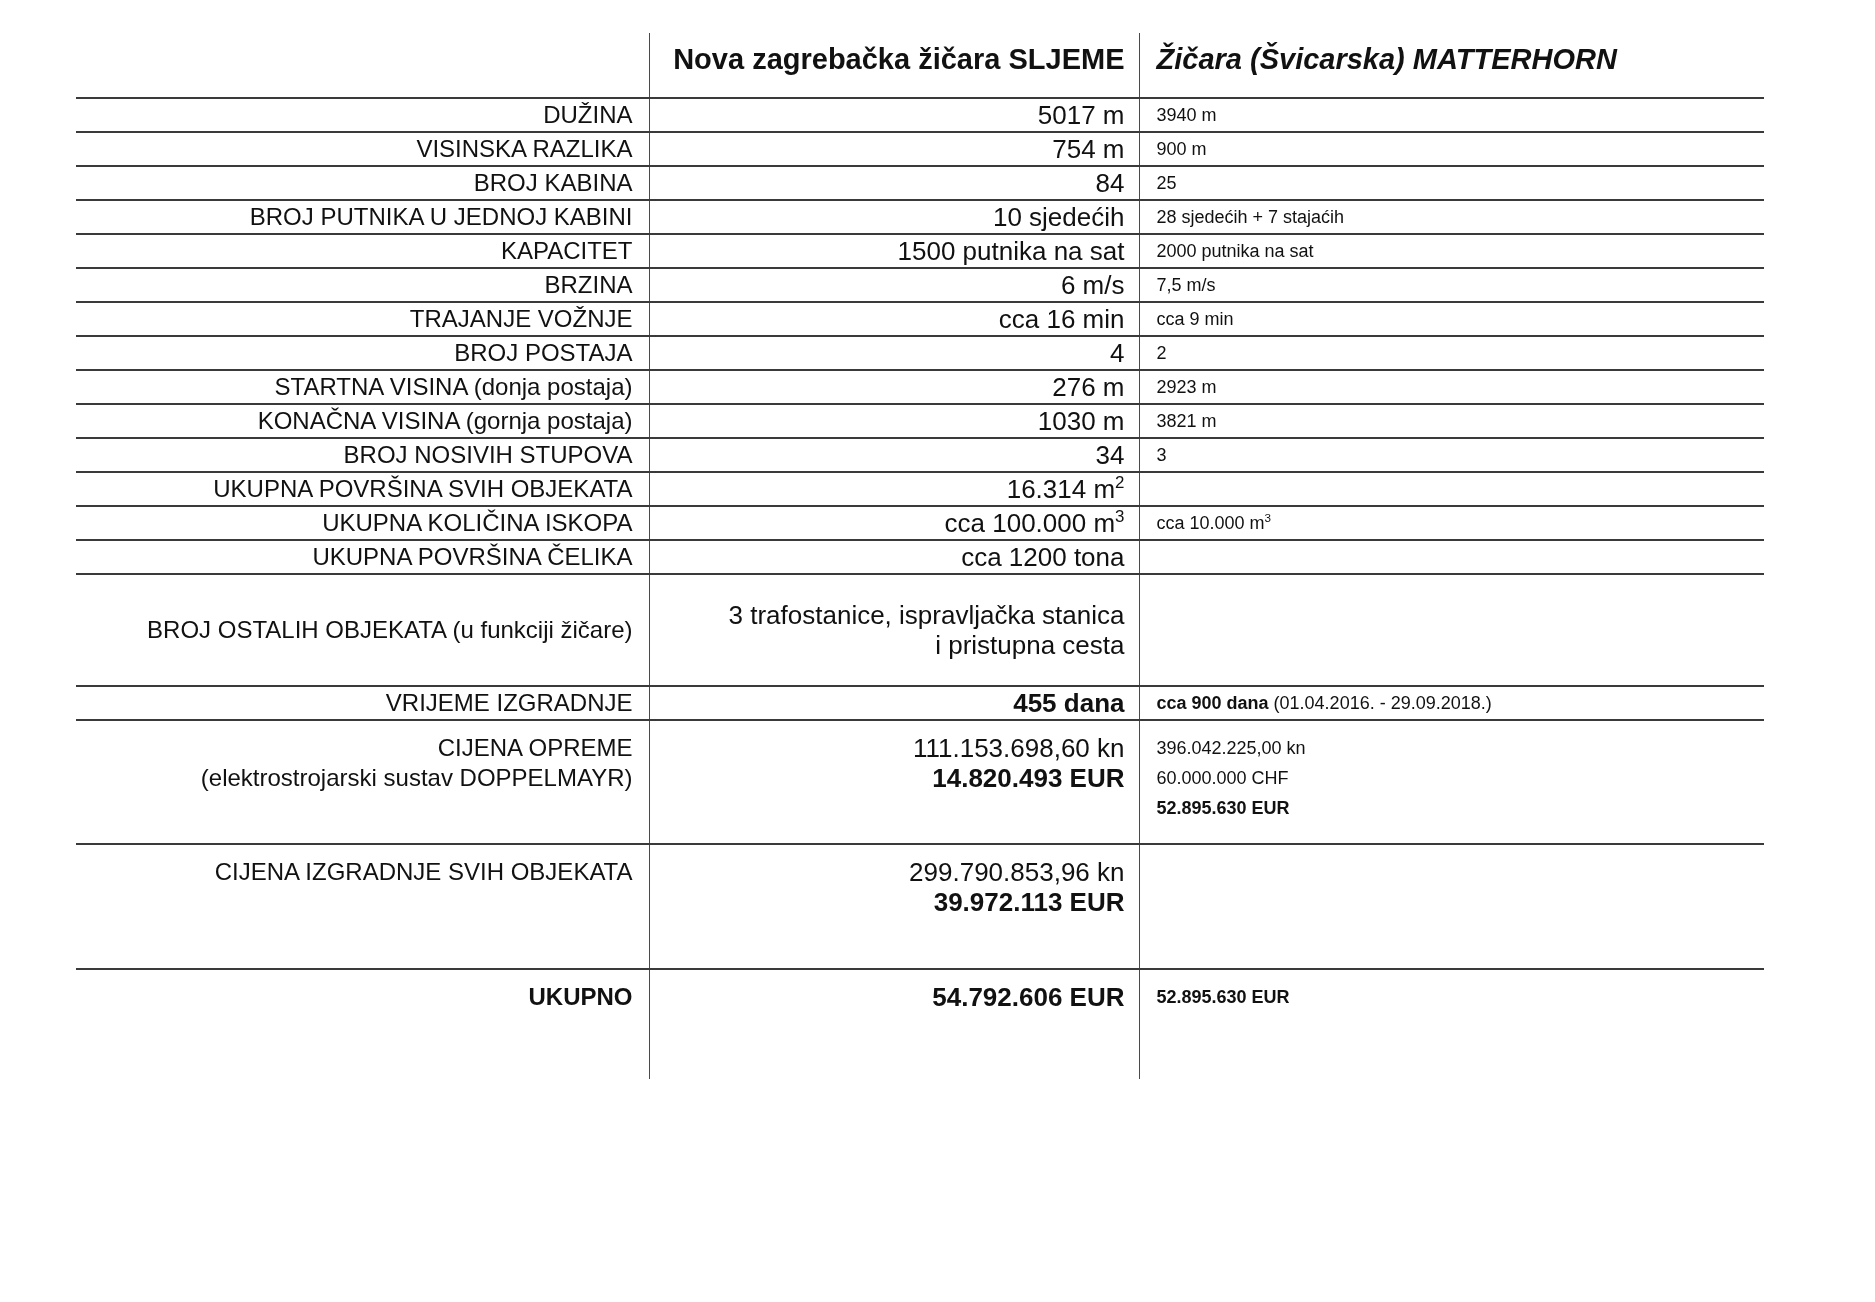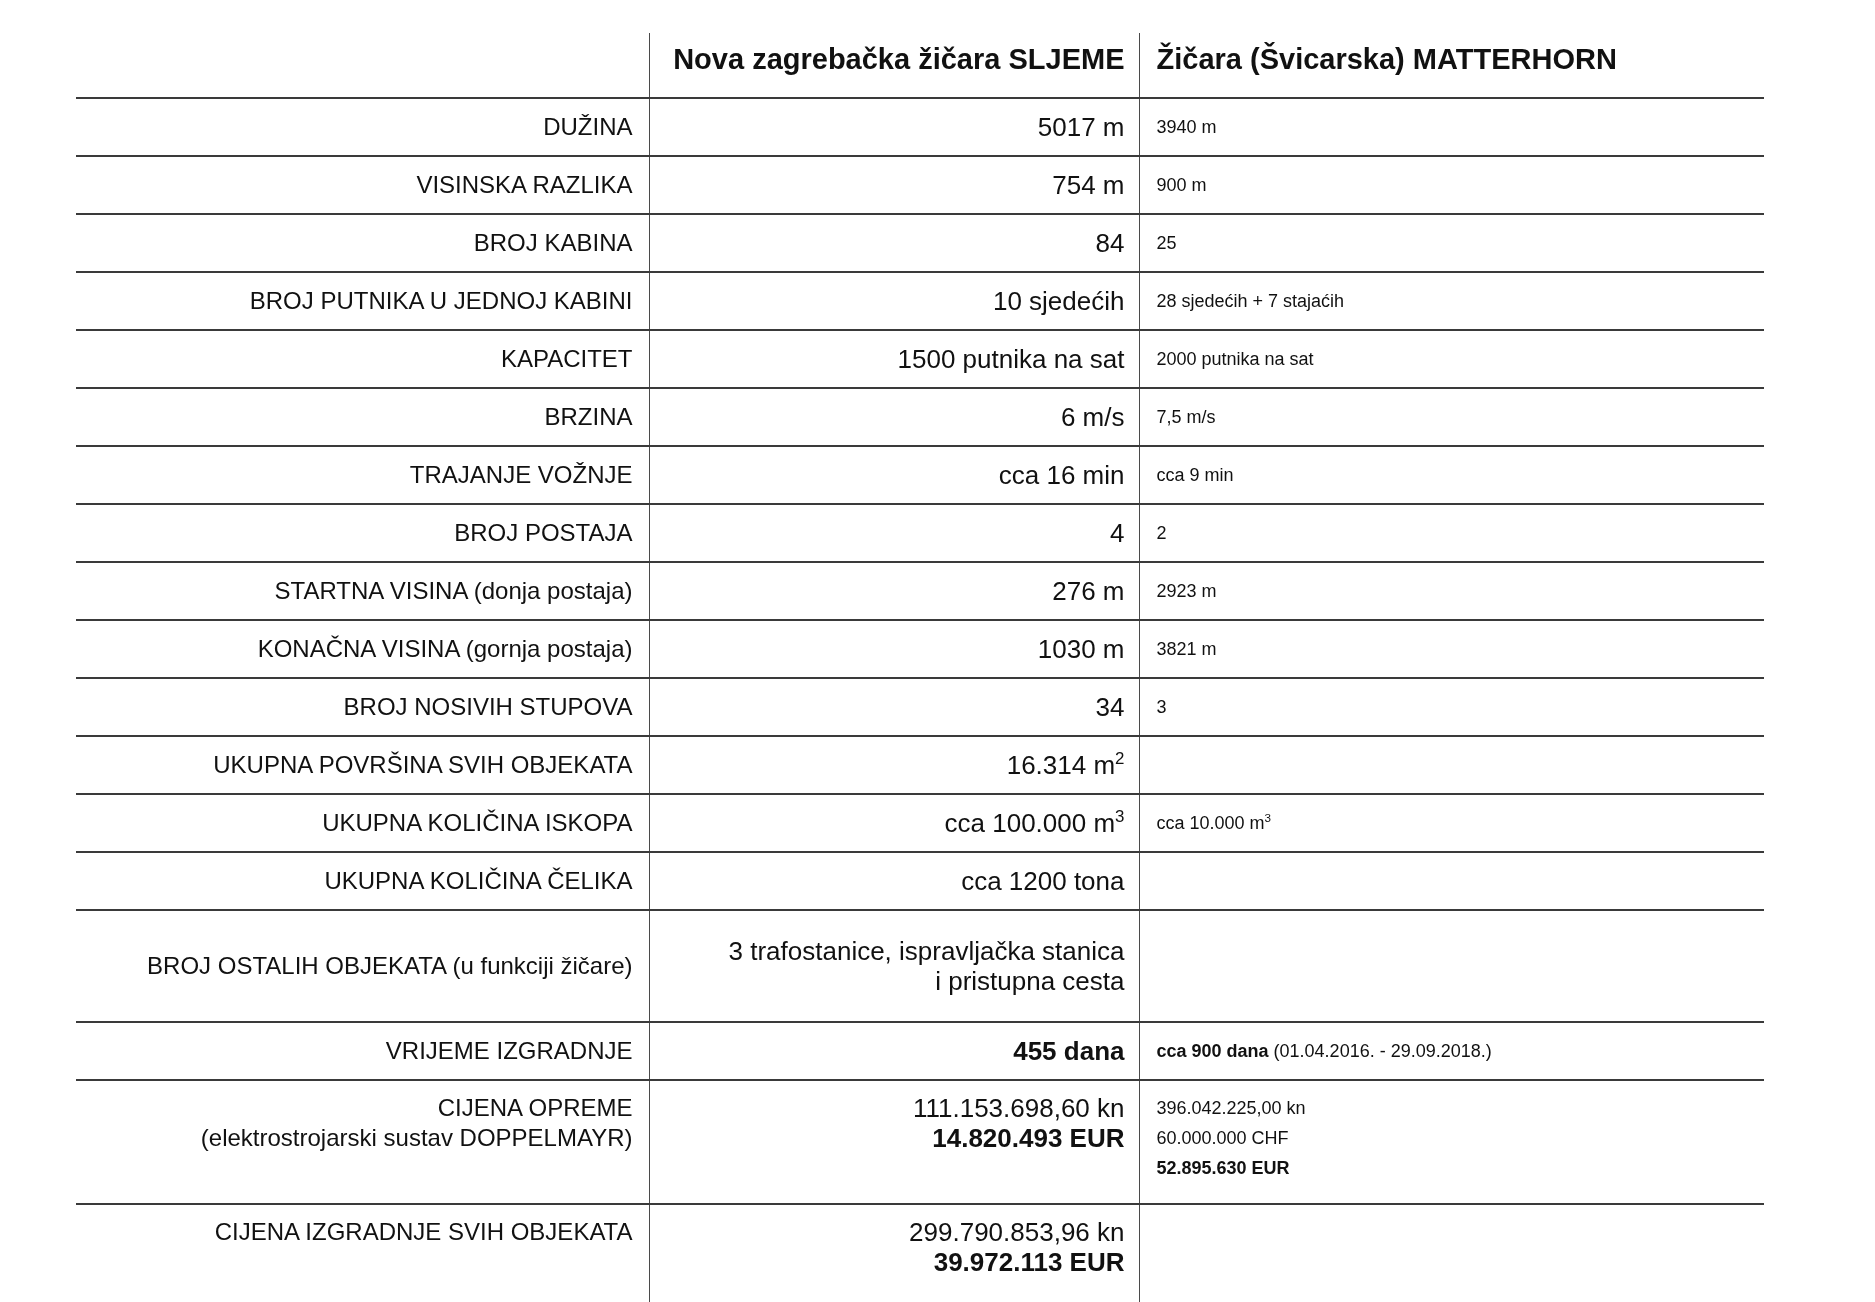--- a/index.html
+++ b/index.html
@@ -36,24 +36,24 @@
   thead tr { height: 65px; }
   thead th {
     vertical-align: bottom;
     font-weight: bold;
     font-size: 29px;
     line-height: 32px;
     padding-bottom: 22px;
     white-space: nowrap;
   }
   th.h-sljeme { text-align: right; padding-right: 14px; }
-  th.h-matterhorn { text-align: left; padding-left: 17px; }
+  th.h-matterhorn { text-align: left; padding-left: 17px; font-style: italic; }
 
   
-  tbody tr { border-top: 2px solid #3a3a3a; height: 58px; vertical-align: middle; }
+  tbody tr { border-top: 2px solid #3a3a3a; height: 34px; vertical-align: middle; }
   tbody tr:nth-child(15) { height: 112px; }
   tbody tr:nth-child(17) { height: 124px; vertical-align: top; }
   tbody tr:nth-child(18) { height: 125px; vertical-align: top; }
   tbody tr:nth-child(19) { height: 110px; vertical-align: top; }
   tbody tr:nth-child(17) td,
   tbody tr:nth-child(18) td,
   tbody tr:nth-child(19) td { padding-top: 12px; }
 
   td.cell-label {
     text-align: right;
@@ -228,21 +228,21 @@
           </td>
           <td class="cell-sljeme">
             <div class="line"><span>cca 100.000 m</span><sup>3</sup></div>
           </td>
           <td class="cell-matterhorn">
             <div class="line"><span>cca 10.000 m</span><sup>3</sup></div>
           </td>
         </tr>
         <tr>
           <td class="cell-label">
-            <div class="line"><span>UKUPNA KOLIČINA ČELIKA</span></div>
+            <div class="line"><span>UKUPNA POVRŠINA ČELIKA</span></div>
           </td>
           <td class="cell-sljeme">
             <div class="line"><span>cca 1200 tona</span></div>
           </td>
           <td class="cell-matterhorn"></td>
         </tr>
         <tr>
           <td class="cell-label">
             <div class="line"><span>BROJ OSTALIH OBJEKATA (u funkciji žičare)</span></div>
           </td>

